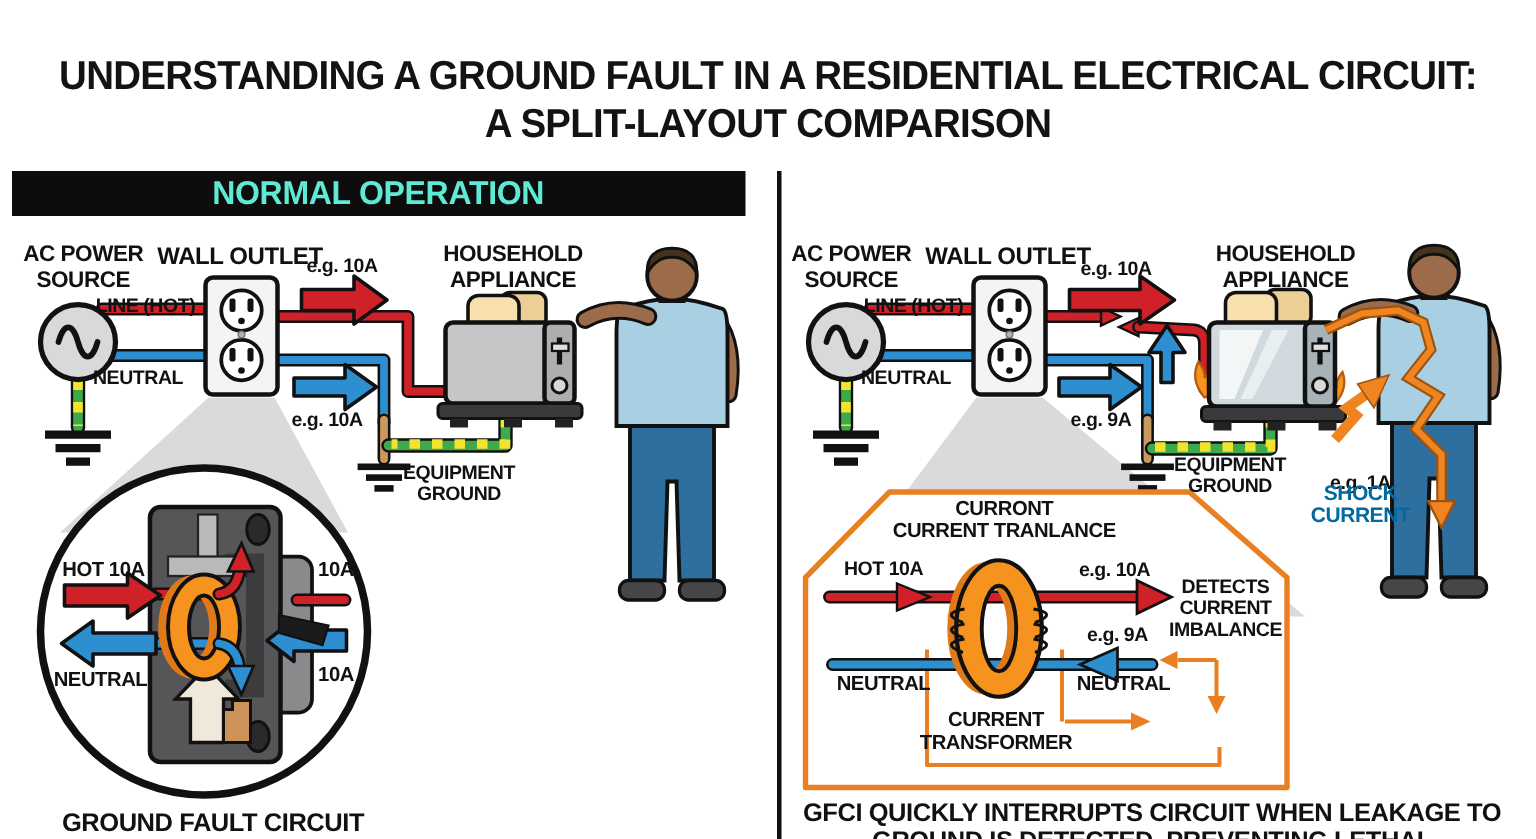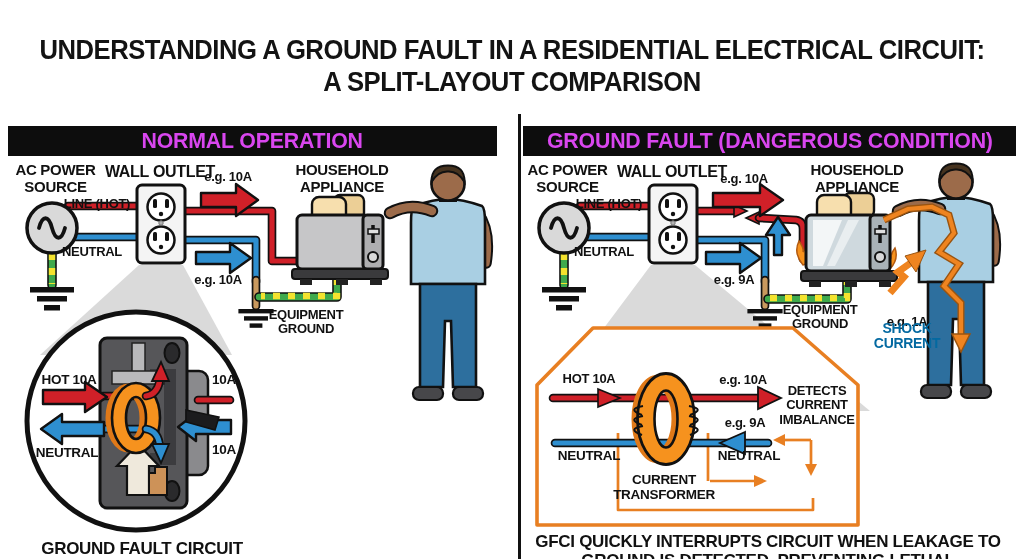--- a/index.html
+++ b/index.html
@@ -2,21 +2,21 @@
 <html><head>
 <meta charset="utf-8">
 <style>
   html,body{margin:0;padding:0;background:#fff;}
   .page{position:relative;width:1024px;height:559px;background:#fff;overflow:hidden;
         font-family:"Liberation Sans",sans-serif;color:#111;margin-top:28px;}
   .title-wrap{position:absolute;top:7px;left:0;width:1024px;text-align:center;
               transform:scaleX(.95);transform-origin:512px 0;}
   .title-line{font-size:27px;font-weight:800;line-height:1.18;letter-spacing:-.5px;color:#131313;}
   .panel{position:absolute;top:85px;width:512px;height:474px;}
-  .hdr{position:absolute;top:13px;height:30px;background:#0d0d0d;color:#d946ef;
+  .hdr{position:absolute;top:1px;height:30px;background:#0d0d0d;color:#5eead4;
        display:flex;align-items:center;justify-content:center;}
   .hdr span{font-size:22px;font-weight:800;letter-spacing:-.2px;transform:scaleX(.97);white-space:nowrap;}
   .gfx{position:absolute;left:0;top:0;}
   .lbl{position:absolute;font-weight:700;text-align:center;white-space:pre-line;
        line-height:1.1;letter-spacing:-.3px;color:#111;}
   .lbl.orange{color:#0369a1;}
   .divider{position:absolute;left:518px;top:86px;width:3px;height:470px;background:#111;}
   
   .wo{stroke:#111;stroke-width:8.6;fill:none;stroke-linecap:round;stroke-linejoin:round}
   .wog{stroke:#111;stroke-width:9.6;fill:none;stroke-linecap:round;stroke-linejoin:round}
@@ -179,23 +179,20 @@
 GROUND</div>
     <div class="lbl" style="left:30px;top:260px;width:78px;font-size:13.5px">HOT 10A</div>
     <div class="lbl" style="left:200px;top:260px;width:48px;font-size:13.5px">10A</div>
     <div class="lbl" style="left:26px;top:333px;width:82px;font-size:13.5px">NEUTRAL</div>
     <div class="lbl" style="left:200px;top:330px;width:48px;font-size:13.5px">10A</div>
     <div class="lbl" style="left:0;top:427px;width:284px;font-size:17px">GROUND FAULT CIRCUIT
 INTERRUPTER (GFCI) BREAKER</div>
   </section>
 
   <section class="panel" style="left:512px">
-    <div class="hdr" style="left:11px;width:493px">
-      <span>GROUND FAULT (DANGEROUS CONDITION)</span>
-    </div>
 
     <svg class="gfx" width="512" height="474" viewBox="0 0 512 474">
       <polygon points="139,152 183,152 358,298 30,298" fill="#dadada"></polygon>
 
       <g>
         <path class="wog" d="M52,138 V172"></path>
           <path class="wg" d="M52,138 V172"></path>
           <path class="wy" d="M52,140 V171"></path>
         <path class="wo" d="M68,93 H138"></path>
           <path class="wr" d="M68,93 H138"></path>
@@ -287,20 +284,22 @@
     <div class="lbl" style="left:57px;top:84px;width:80px;font-size:13px">LINE (HOT)</div>
     <div class="lbl" style="left:52px;top:132px;width:80px;font-size:13px">NEUTRAL</div>
     <div class="lbl" style="left:190px;top:160px;width:64px;font-size:13px">e.g. 9A</div>
     <div class="lbl" style="left:292px;top:49px;width:106px;font-size:15px">HOUSEHOLD
 APPLIANCE</div>
     <div class="lbl" style="left:264px;top:190px;width:88px;font-size:13px">EQUIPMENT
 GROUND</div>
     <div class="lbl" style="left:366px;top:202px;width:58px;font-size:13px">e.g. 1A</div>
     <div class="lbl orange" style="left:352px;top:208px;width:86px;font-size:14px">SHOCK
 CURRENT</div>
+    <div class="lbl" style="left:50px;top:219px;width:215px;font-size:13.5px">CURRONT
+CURRENT TRANLANCE</div>
     <div class="lbl" style="left:42px;top:259px;width:70px;font-size:13px">HOT 10A</div>
     <div class="lbl" style="left:196px;top:260px;width:70px;font-size:13px">e.g. 10A</div>
     <div class="lbl" style="left:200px;top:303px;width:66px;font-size:13px">e.g. 9A</div>
     <div class="lbl" style="left:40px;top:336px;width:74px;font-size:13.5px">NEUTRAL</div>
     <div class="lbl" style="left:200px;top:336px;width:74px;font-size:13.5px">NEUTRAL</div>
     <div class="lbl" style="left:264px;top:271px;width:82px;font-size:13px">DETECTS
 CURRENT
 IMBALANCE</div>
     <div class="lbl" style="left:100px;top:360px;width:104px;font-size:13.5px">CURRENT
 TRANSFORMER</div>

